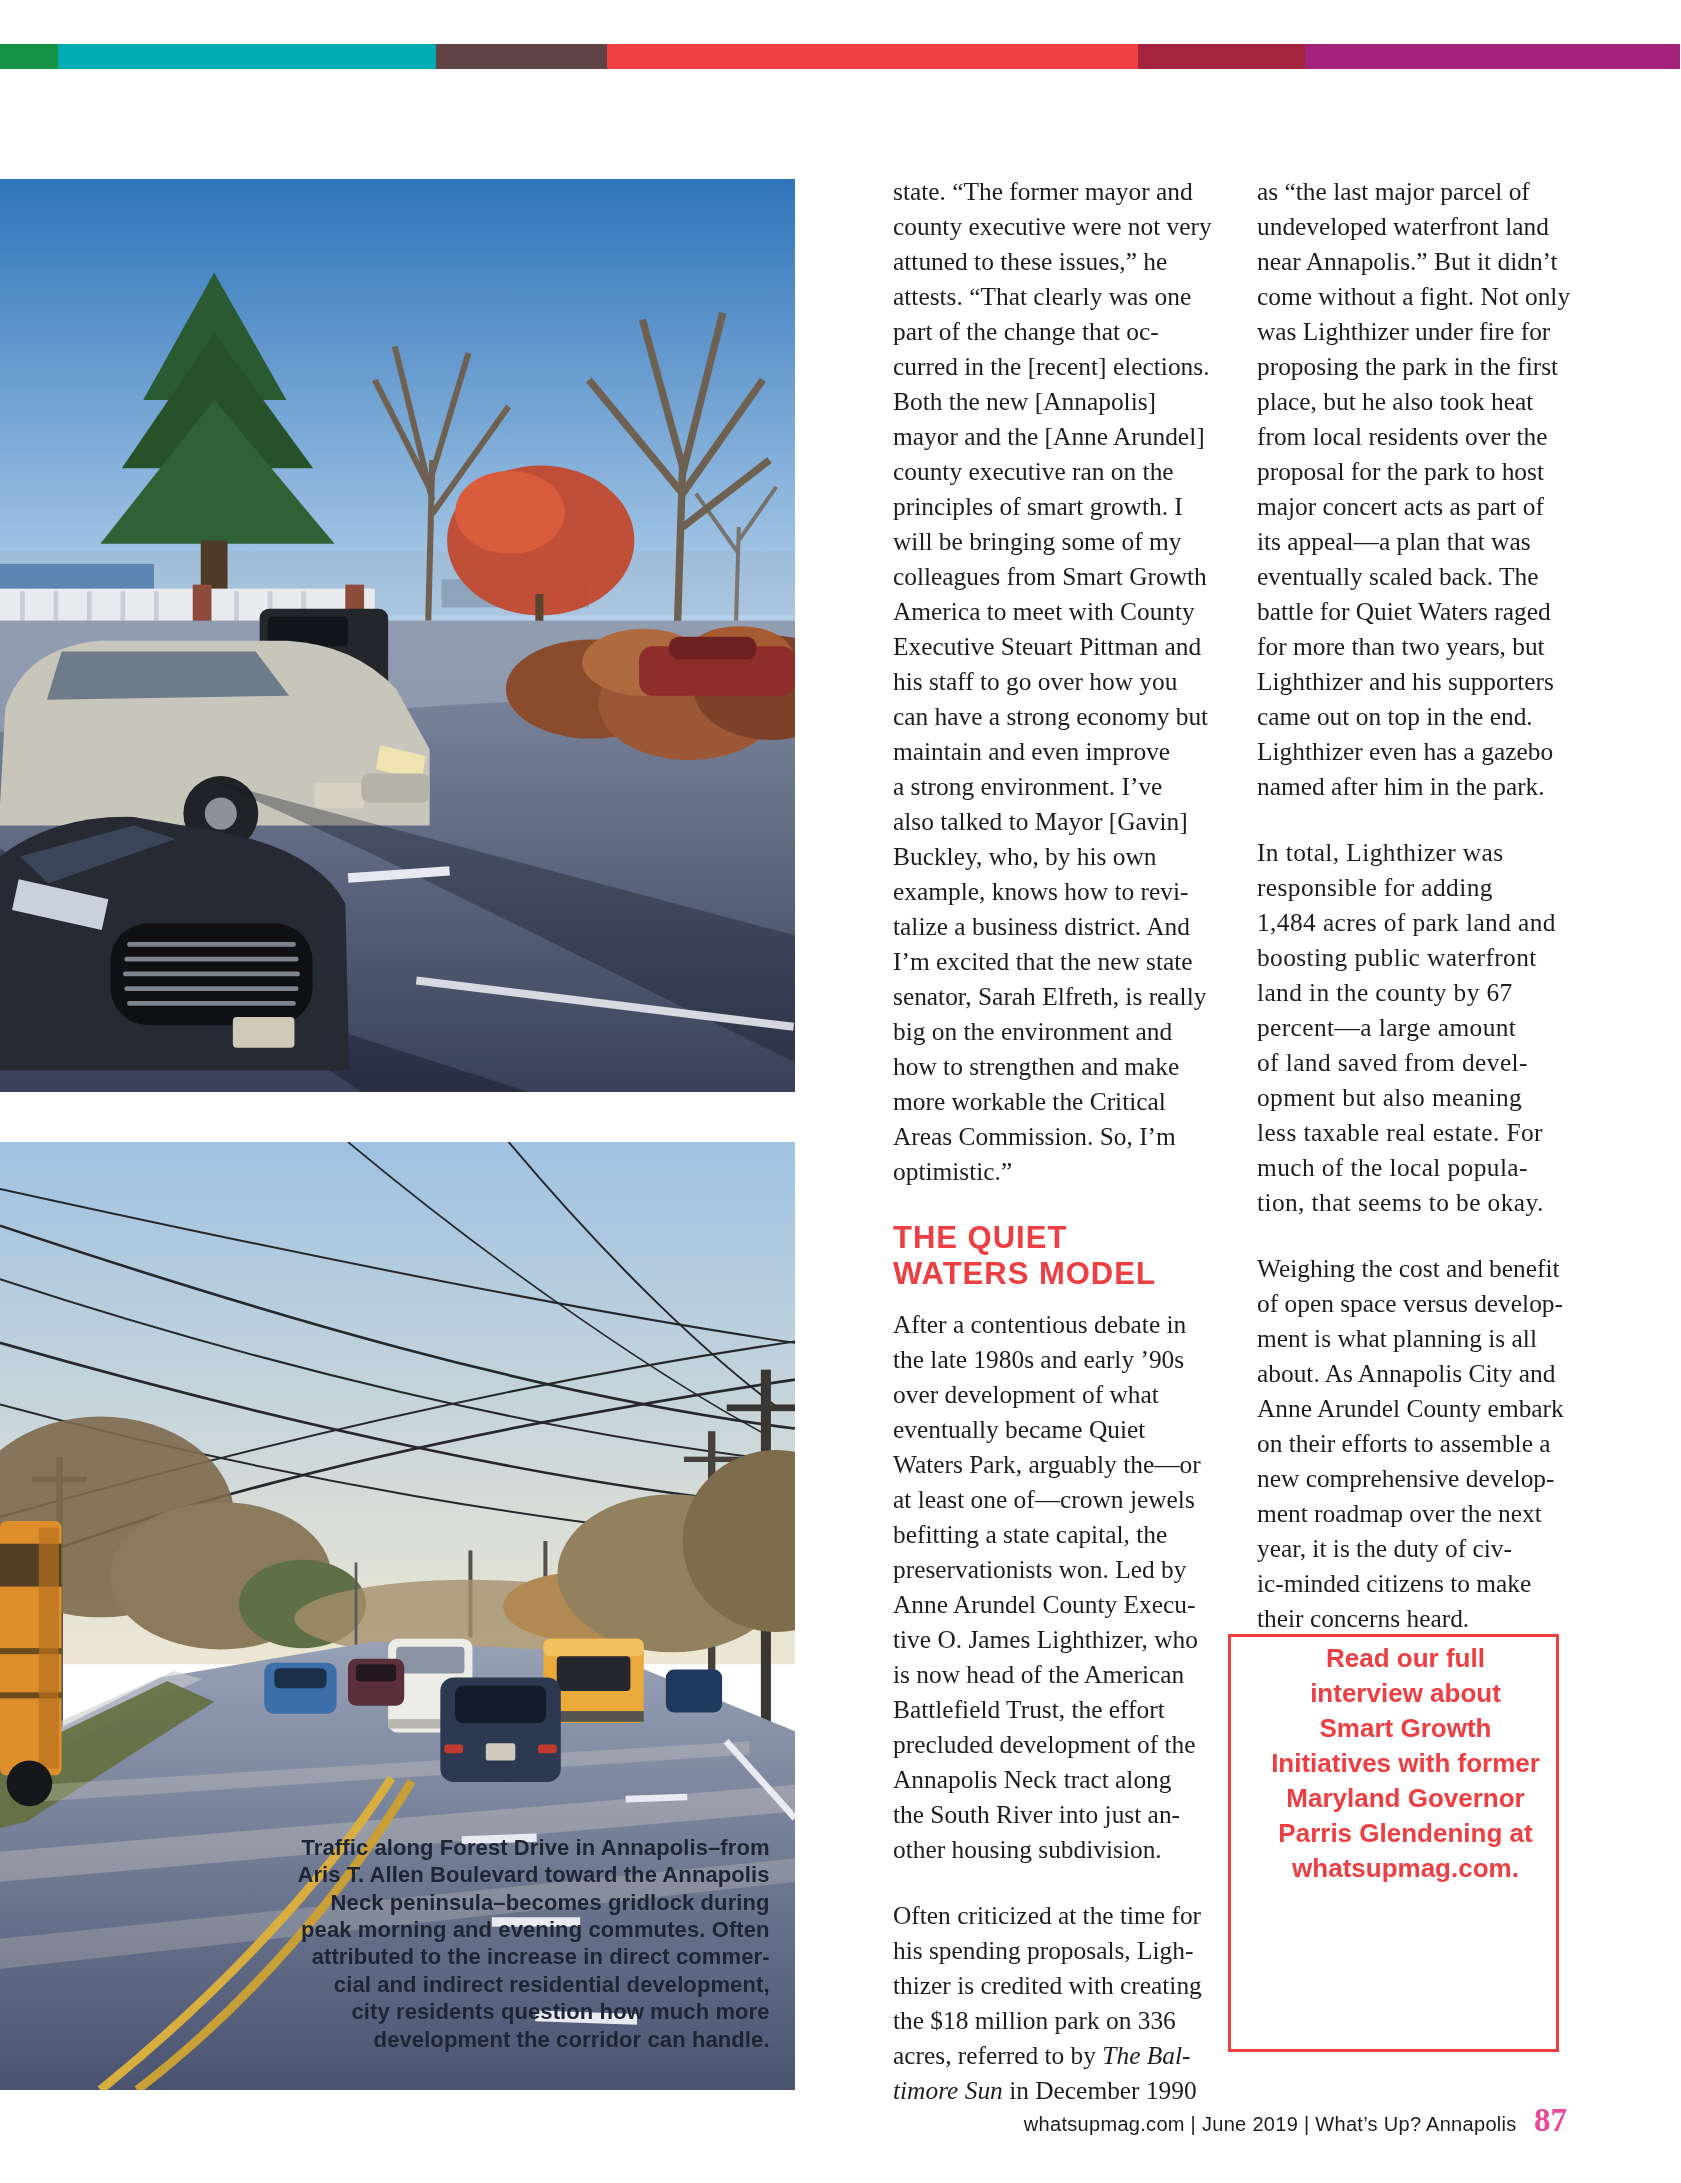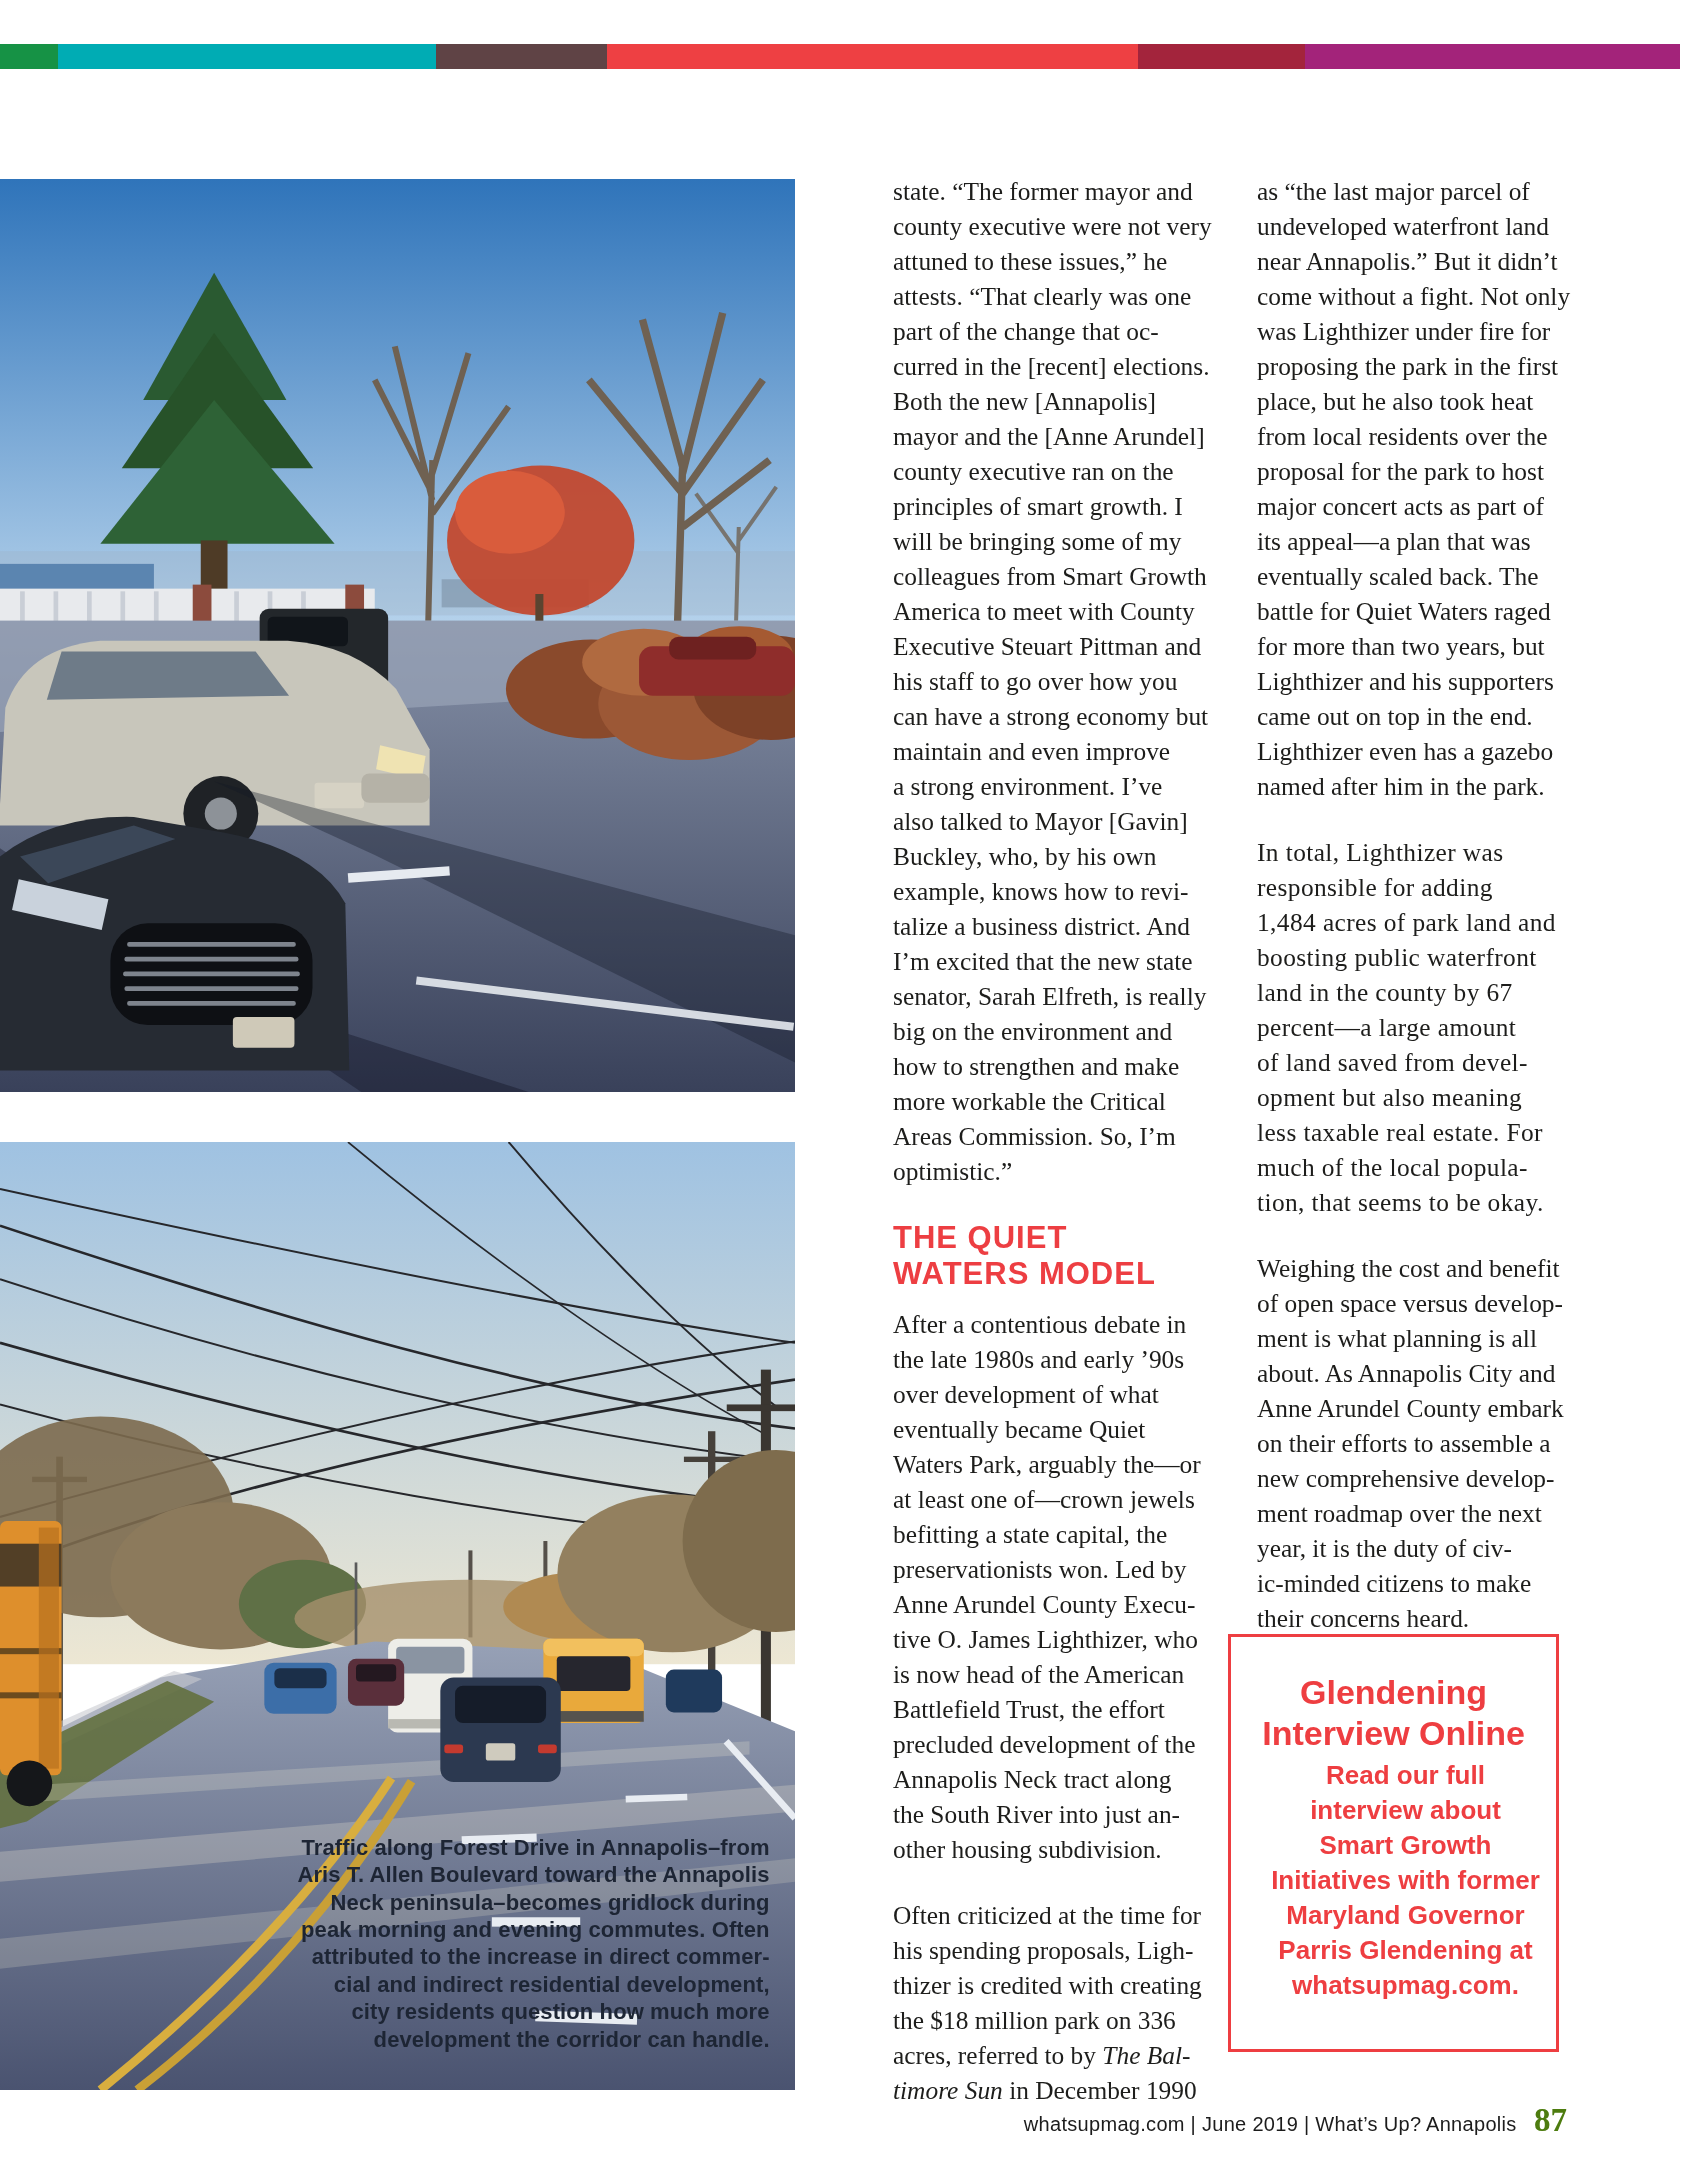--- a/index.html
+++ b/index.html
@@ -34,21 +34,21 @@
   
   .callout{position:absolute;left:1228px;top:1634px;width:331px;height:418px;
            border:3.3px solid #EE3E41;box-sizing:border-box;text-align:center;
            font-family:"Liberation Sans","DejaVu Sans",sans-serif;}
   .callout-title{margin:35px 0 4px 0;font-weight:700;font-size:34px;line-height:41px;white-space:pre;}
   .callout-body{margin:4px 0 0 0;font-weight:700;font-size:26px;line-height:35px;white-space:pre;padding-left:24px;}
   
   .footer{position:absolute;top:2102px;right:114px;display:flex;align-items:baseline;gap:17.4px;}
   .footer-line{font-family:"Liberation Sans","DejaVu Sans",sans-serif;font-size:20px;color:#1c1c1c;
            letter-spacing:0.3px;}
-  .folio{font-family:"Liberation Serif","DejaVu Serif",serif;font-weight:700;font-size:33px;color:#4d7c0f;}
+  .folio{font-family:"Liberation Serif","DejaVu Serif",serif;font-weight:700;font-size:33px;color:#ec4899;}
 </style>
 </head>
 <body>
 
 <div class="page">
 
   <div class="stripe">
     <span style="background: rgb(22, 146, 69);"></span>
     <span style="background: rgb(0, 172, 180);"></span>
     <span style="background: rgb(95, 67, 69);"></span>
@@ -381,22 +381,20 @@
 Anne Arundel County embark
 on their efforts to assemble a
 new comprehensive develop-
 ment roadmap over the next
 year, it is the duty of civ-
 ic-minded citizens to make
 their concerns heard.</p>
   </div>
 
   <aside class="callout" style="border-color: rgb(238, 62, 65);">
-    <h3 class="callout-title" style="color: rgb(238, 62, 65);">Glendening
-Interview Online</h3>
     <p class="callout-body" style="color: rgb(238, 62, 65);">Read our full
 interview about
 Smart Growth
 Initiatives with former
 Maryland Governor
 Parris Glendening at
 whatsupmag.com.</p>
   </aside>
 
   <div class="footer">

